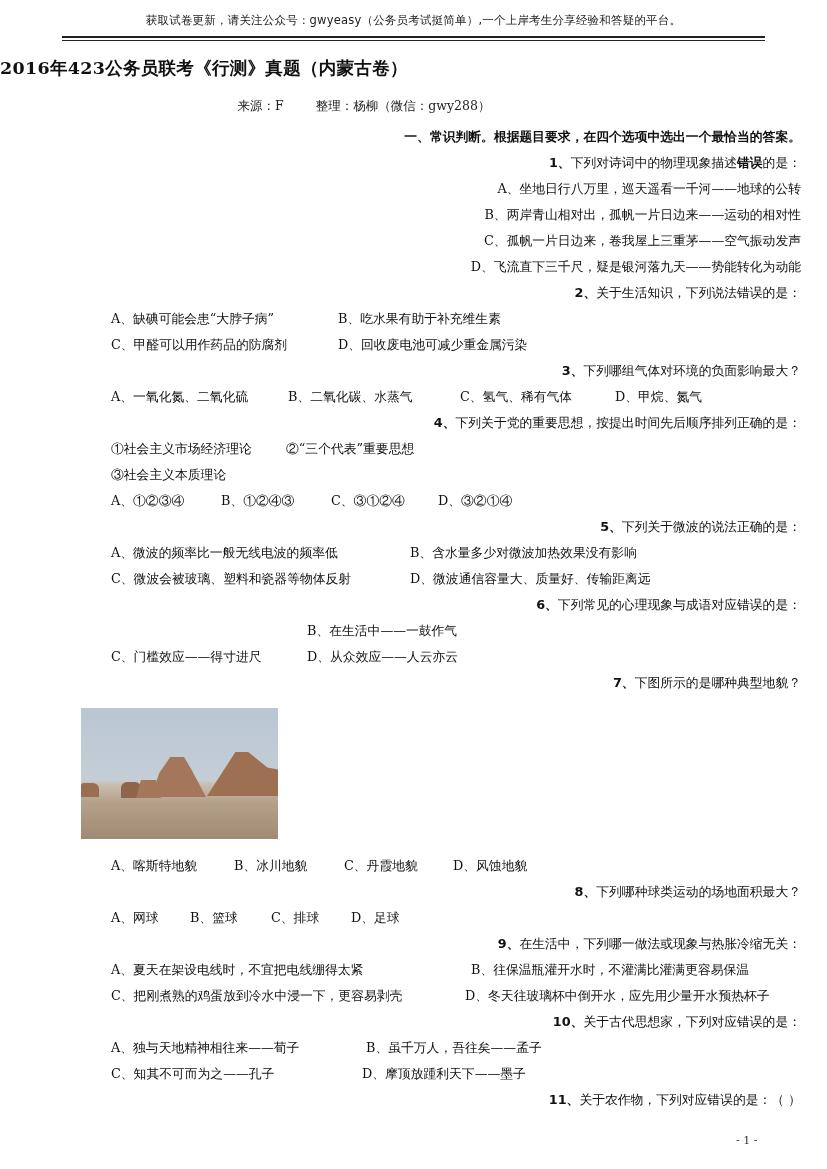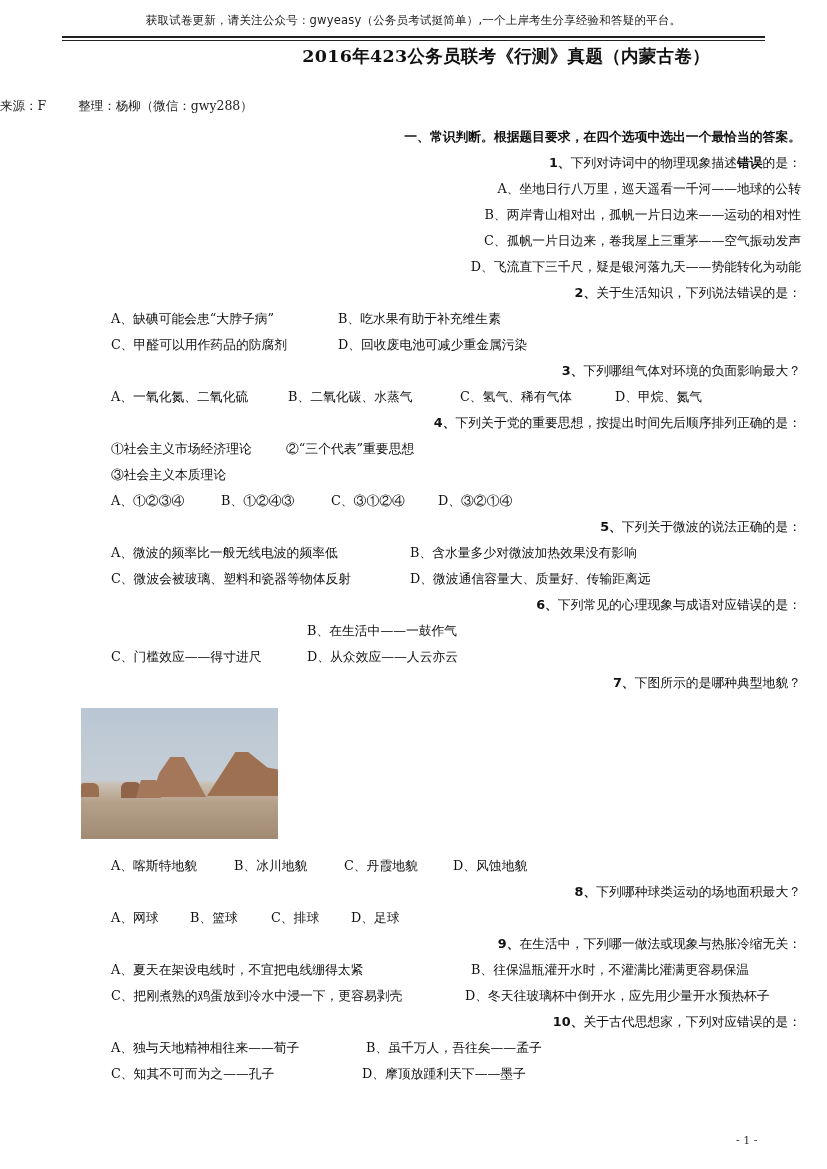--- a/index.html
+++ b/index.html
@@ -2,23 +2,23 @@
 <html><head>
 <meta charset="utf-8">
 <style>
   html, body { margin: 0; padding: 0; background: #ffffff; }
   body { width: 827px; height: 1169px; position: relative; overflow: hidden;
          font-family: "DejaVu Serif", "Liberation Serif", serif; color: #111; }
   .header-note { position: absolute; top: 13px; left: 0; width: 827px; text-align: center;
                  font-family: "DejaVu Sans", "Liberation Sans", sans-serif; font-size: 11.5px; color: #222; letter-spacing: 0.2px; }
   .header-rule { position: absolute; top: 36px; left: 62px; width: 703px; height: 5px;
                  border-top: 2px solid #222; border-bottom: 1px solid #222; box-sizing: border-box; }
-  .title { position: absolute; top: 44px; left: 0; width: 710px; text-align: right;
+  .title { position: absolute; top: 56px; left: 0; width: 710px; text-align: left;
            font-size: 17.5px; font-weight: bold; letter-spacing: 0.3px; }
-  .subtitle { position: absolute; top: 98px; left: 0; width: 728px; text-align: left; font-size: 12.5px; color: #222; }
+  .subtitle { position: absolute; top: 98px; left: 0; width: 728px; text-align: center; font-size: 12.5px; color: #222; }
   .subtitle .gap { display: inline-block; width: 32px; }
   .content { position: absolute; left: 81px; top: 124px; width: 720px; font-size: 12.8px; text-align: right; }
   .line { height: 26px; line-height: 26px; white-space: nowrap; position: relative; }
   .section { font-family: "DejaVu Sans", "Liberation Sans", sans-serif; font-weight: bold; font-size: 12.8px; }
   .q .num { font-family: "DejaVu Sans", "Liberation Sans", sans-serif; font-weight: bold; }
   .q b.em { font-family: "DejaVu Sans", "Liberation Sans", sans-serif; font-weight: bold; }
   .col { position: absolute; top: 0; margin-left: 30px; }
   .photo { position: relative; width: 197px; height: 131px; margin: 12px 0 14px 0;
            background: linear-gradient(to bottom, #b9c6d3 0%, #c5ced6 55%, #c9bfb2 58%, #b5a08a 72%, #a08a74 100%); overflow: hidden; }
   .rock { position: absolute; background: #9a6e50; }
@@ -152,15 +152,18 @@
   </div>
   <div class="line">
     <span class="col" style="left:0">A、独与天地精神相往来——荀子</span>
     <span class="col" style="left:255px">B、虽千万人，吾往矣——孟子</span>
   </div>
   <div class="line">
     <span class="col" style="left:0">C、知其不可而为之——孔子</span>
     <span class="col" style="left:251px">D、摩顶放踵利天下——墨子</span>
   </div>
 
+  <div class="line q">
+    <span class="num">11、</span><span>关于农作物，下列对应错误的是：（  ）</span>
+  </div>
 </div>
 
 <div class="footer-page">- 1 -</div>
 
 </body></html>

